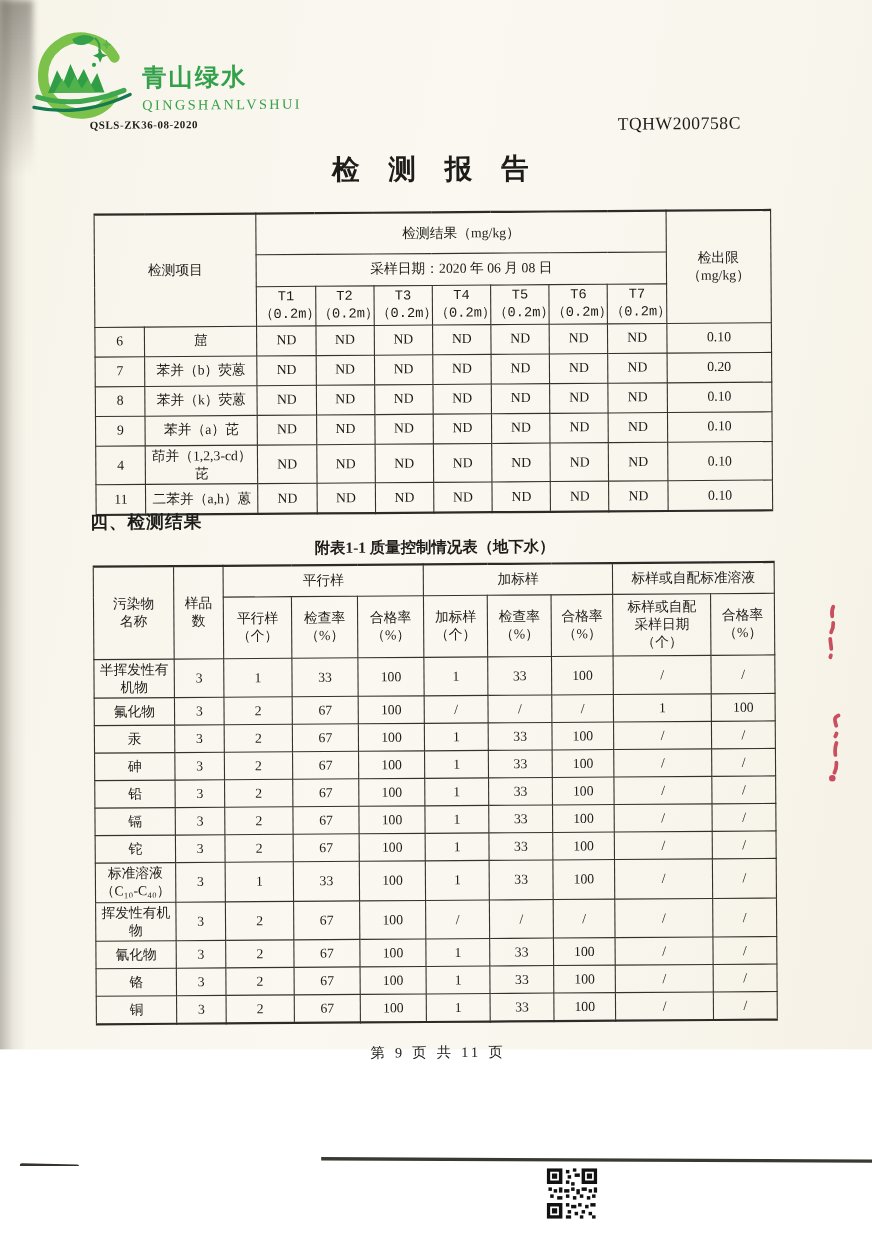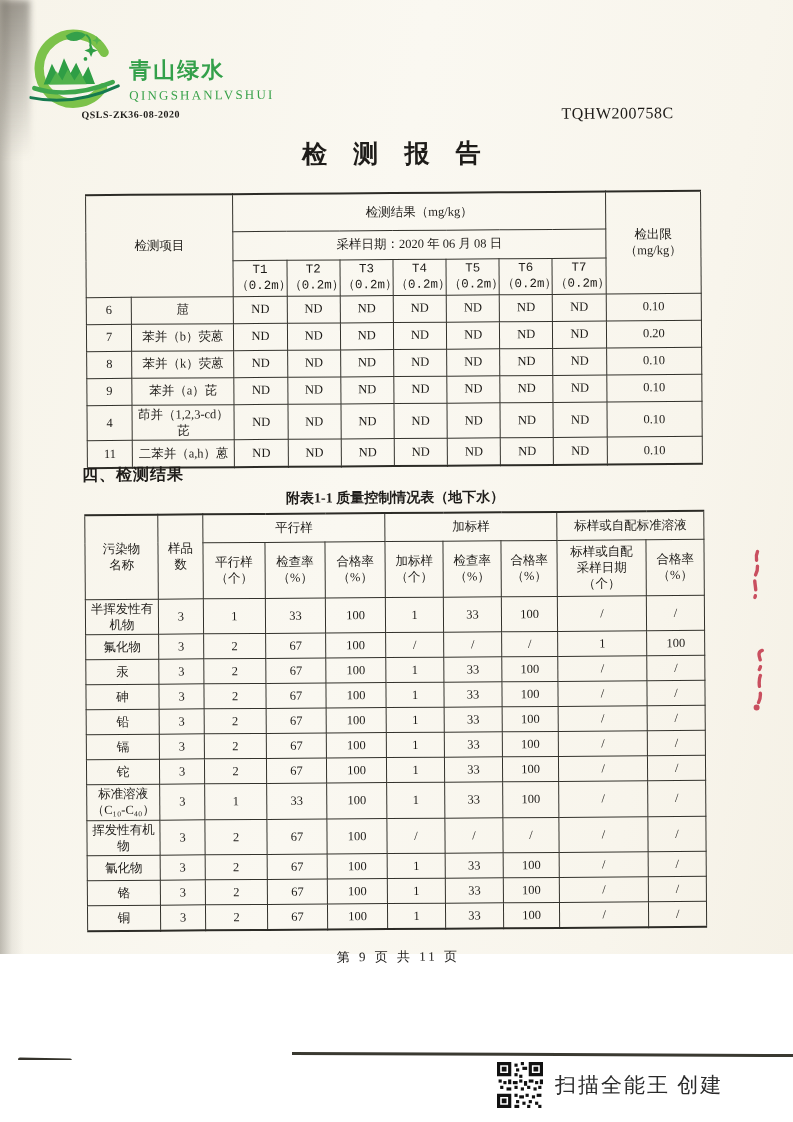--- a/index.html
+++ b/index.html
@@ -512,16 +512,15 @@
         <rect x="25" y="20" width="3" height="2"></rect>
           <rect x="12" y="24" width="2" height="2"></rect>
         <rect x="16" y="25" width="2" height="2"></rect>
           <rect x="20" y="24" width="2" height="2"></rect>
         <rect x="24" y="25" width="2" height="2"></rect>
           <rect x="11" y="27" width="3" height="2"></rect>
         <rect x="19" y="27" width="2" height="2"></rect>
           <rect x="26" y="27" width="2" height="2"></rect>
       </g>
     </svg>
-    <div class="scanner-note">扫描全能王 创建</div>
   </div>
 
 </div>
 
 </body></html>

